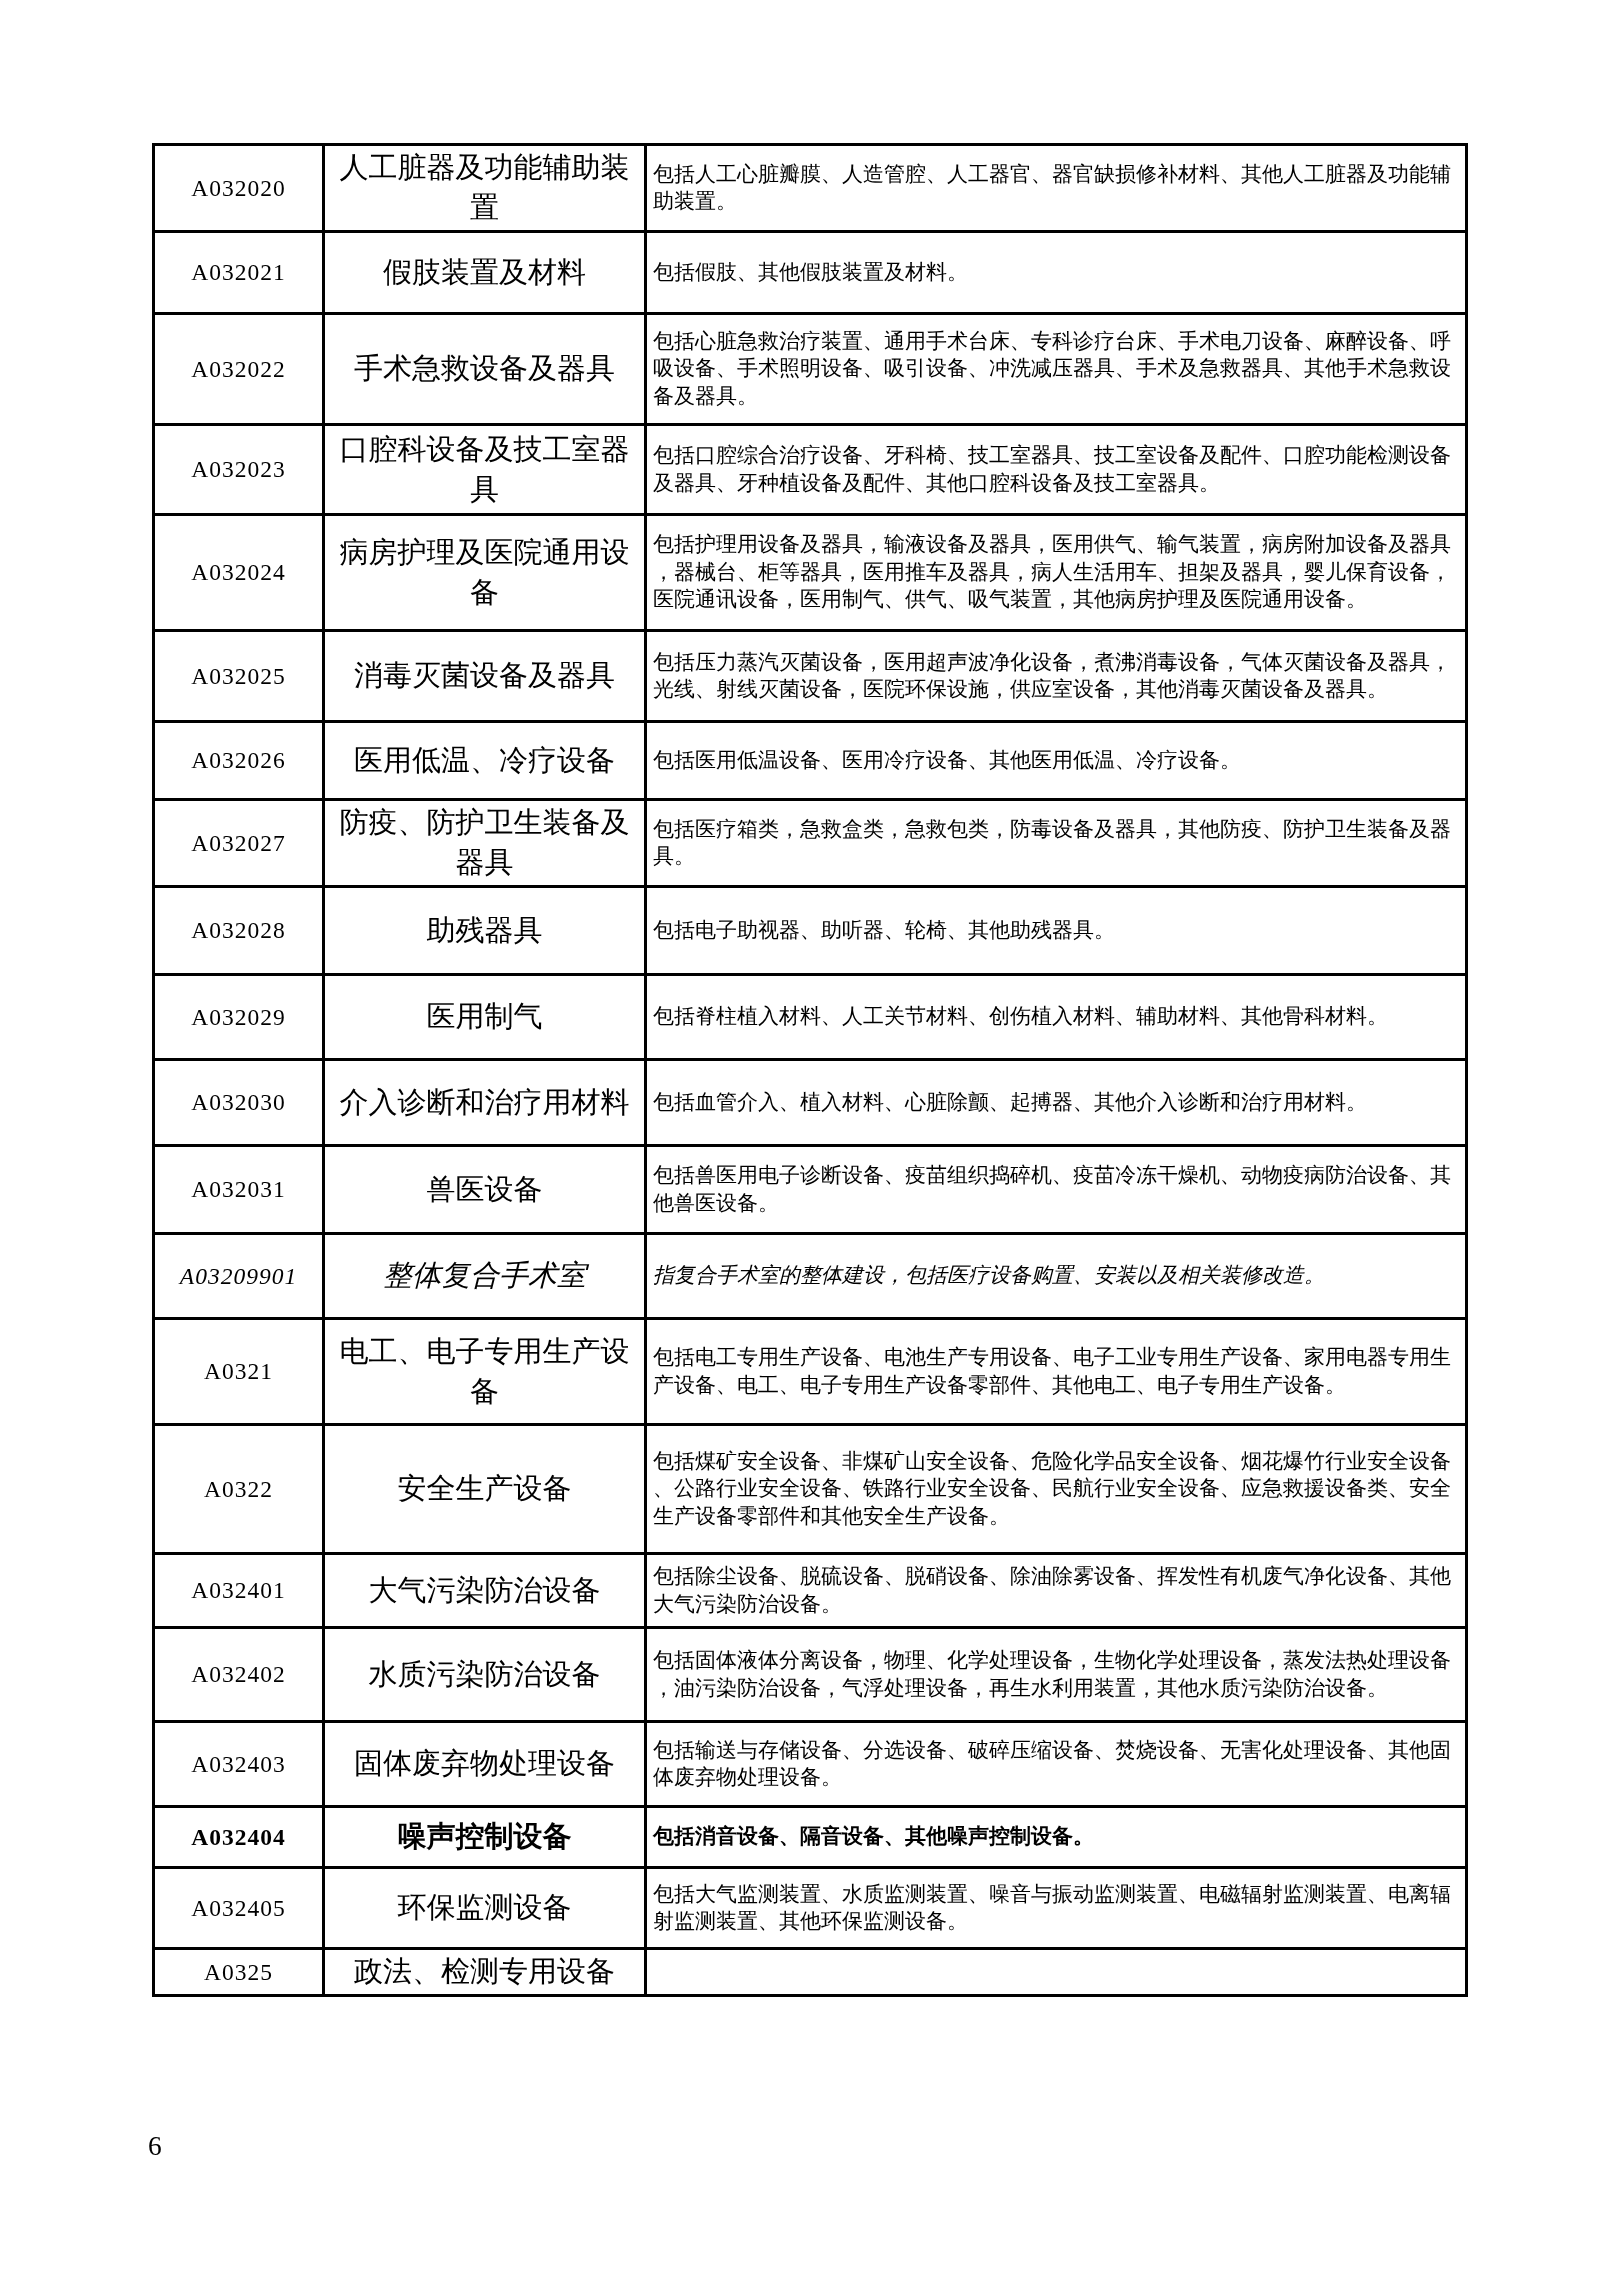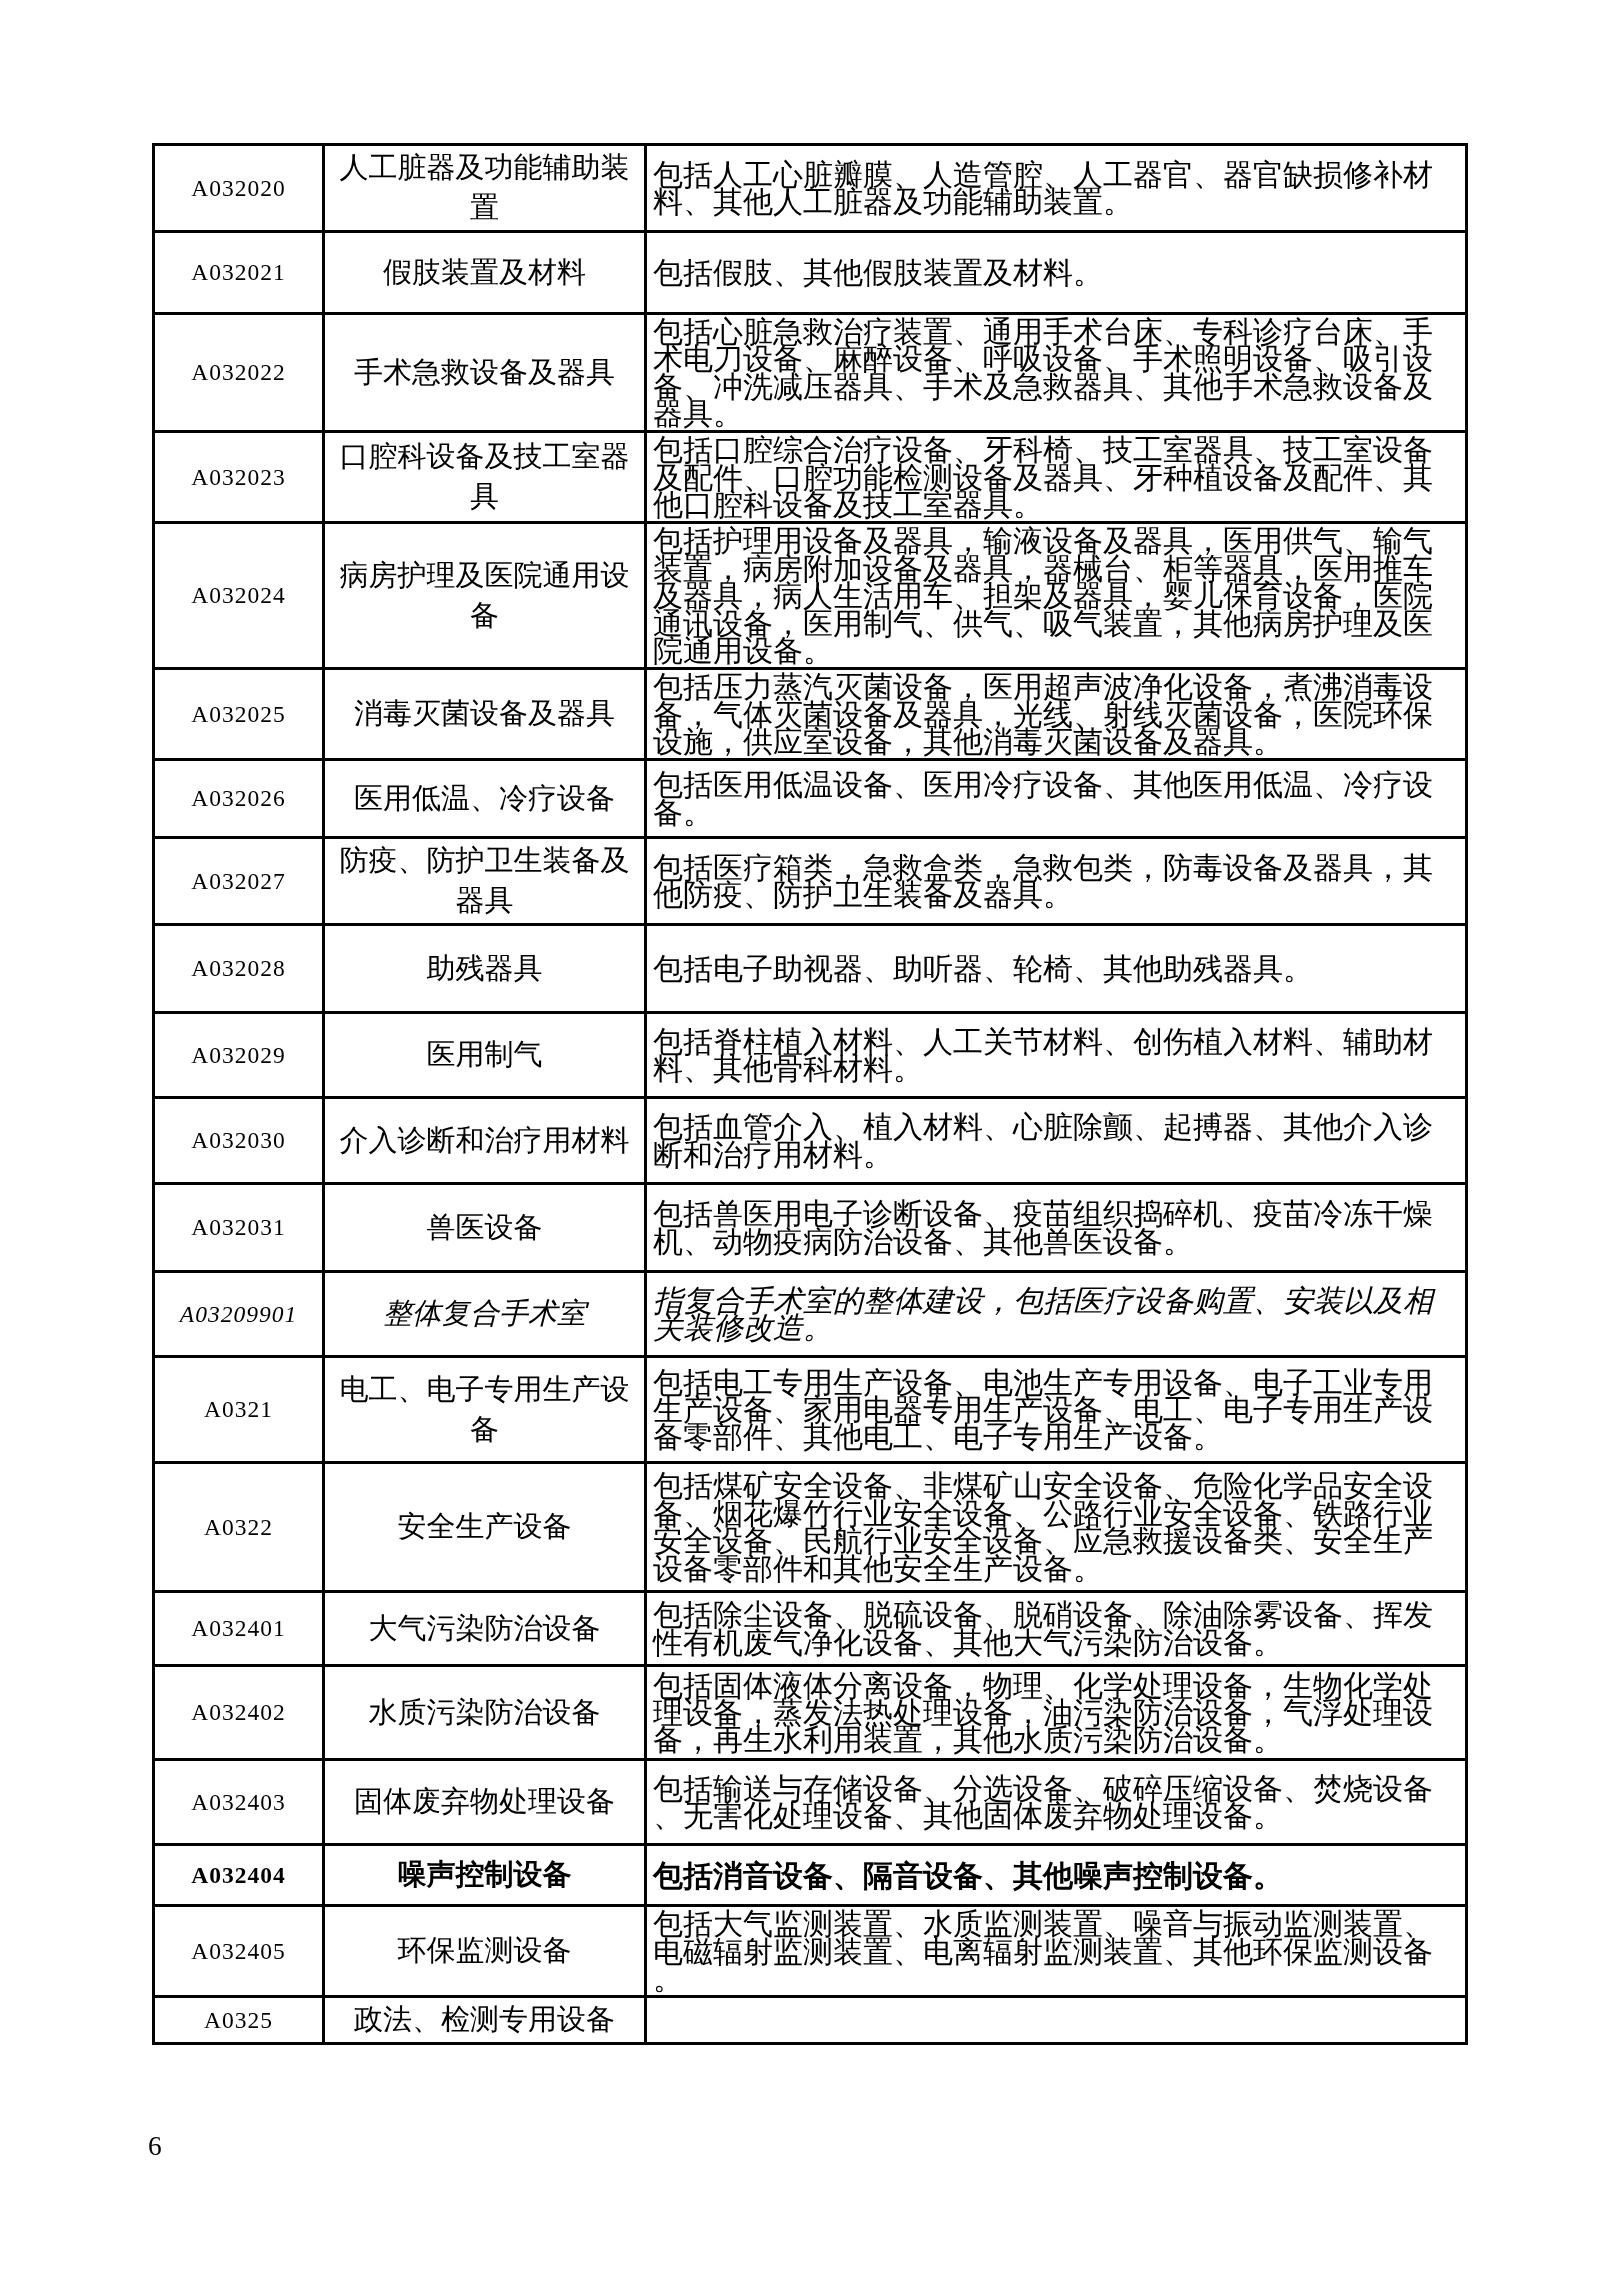--- a/index.html
+++ b/index.html
@@ -30,21 +30,21 @@
     text-align: center;
     font-size: 23.5px;
     letter-spacing: 1px;
   }
   .td-name {
     text-align: center;
     font-size: 29px;
     padding: 2px 3.9px;
   }
   .td-desc {
-    font-size: 30px;
+    font-size: 21px;
     line-height: 27.4px;
     padding: 2.9px 5.9px;
     text-align: left;
     word-break: break-all;
     line-break: anywhere;
   }
   .page-number {
     position: absolute;
     left: 148px;
     top: 2131px;

